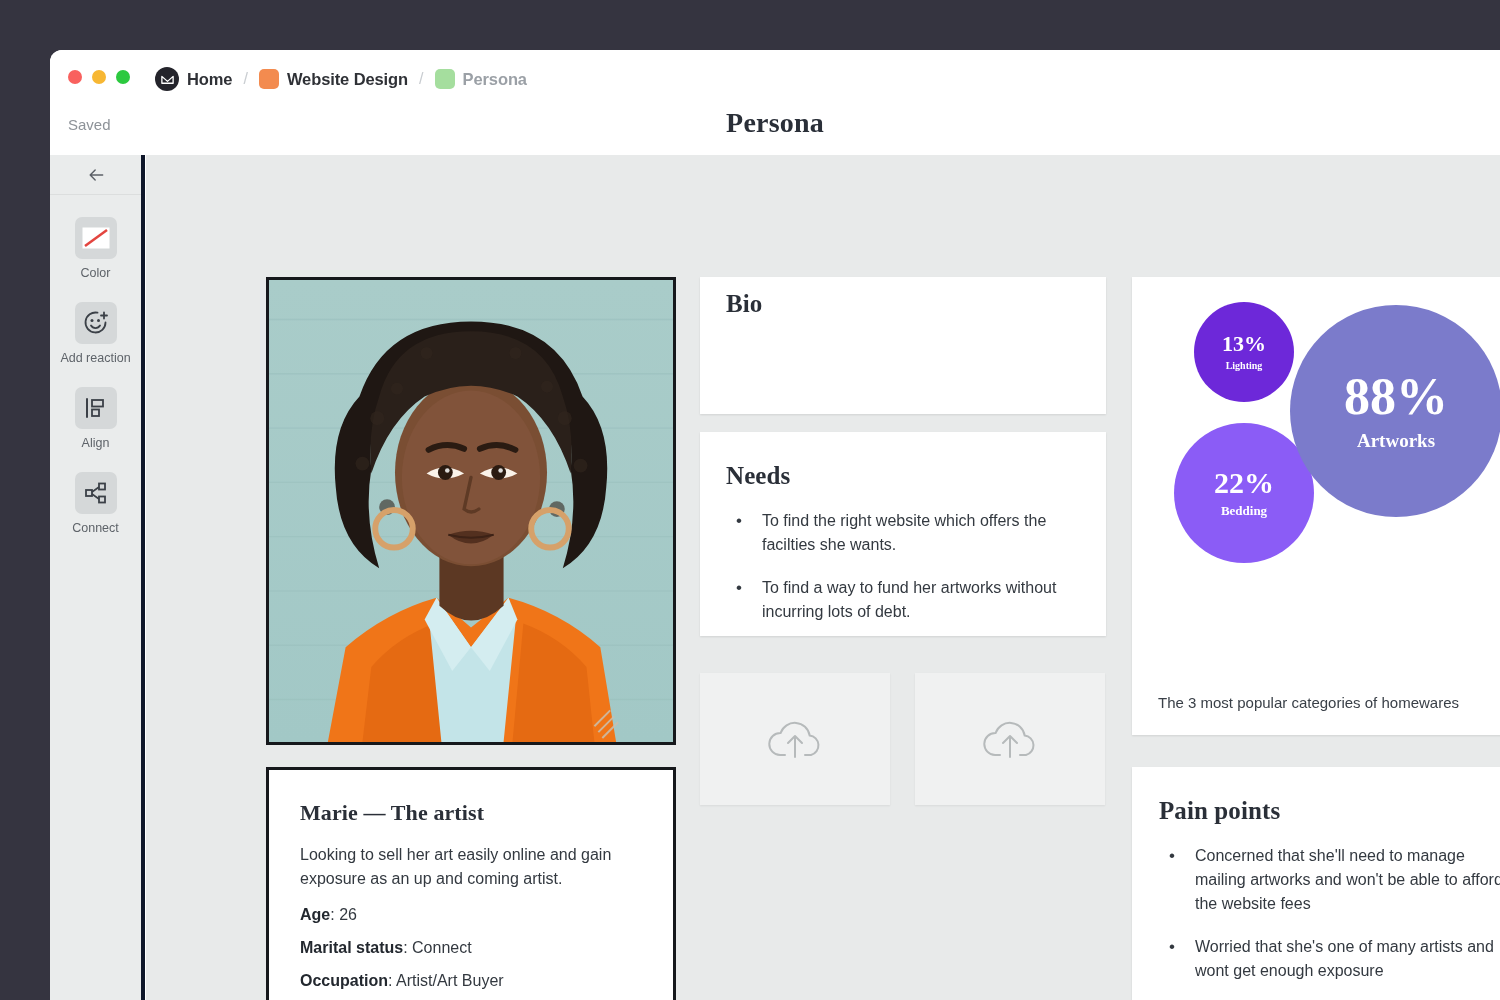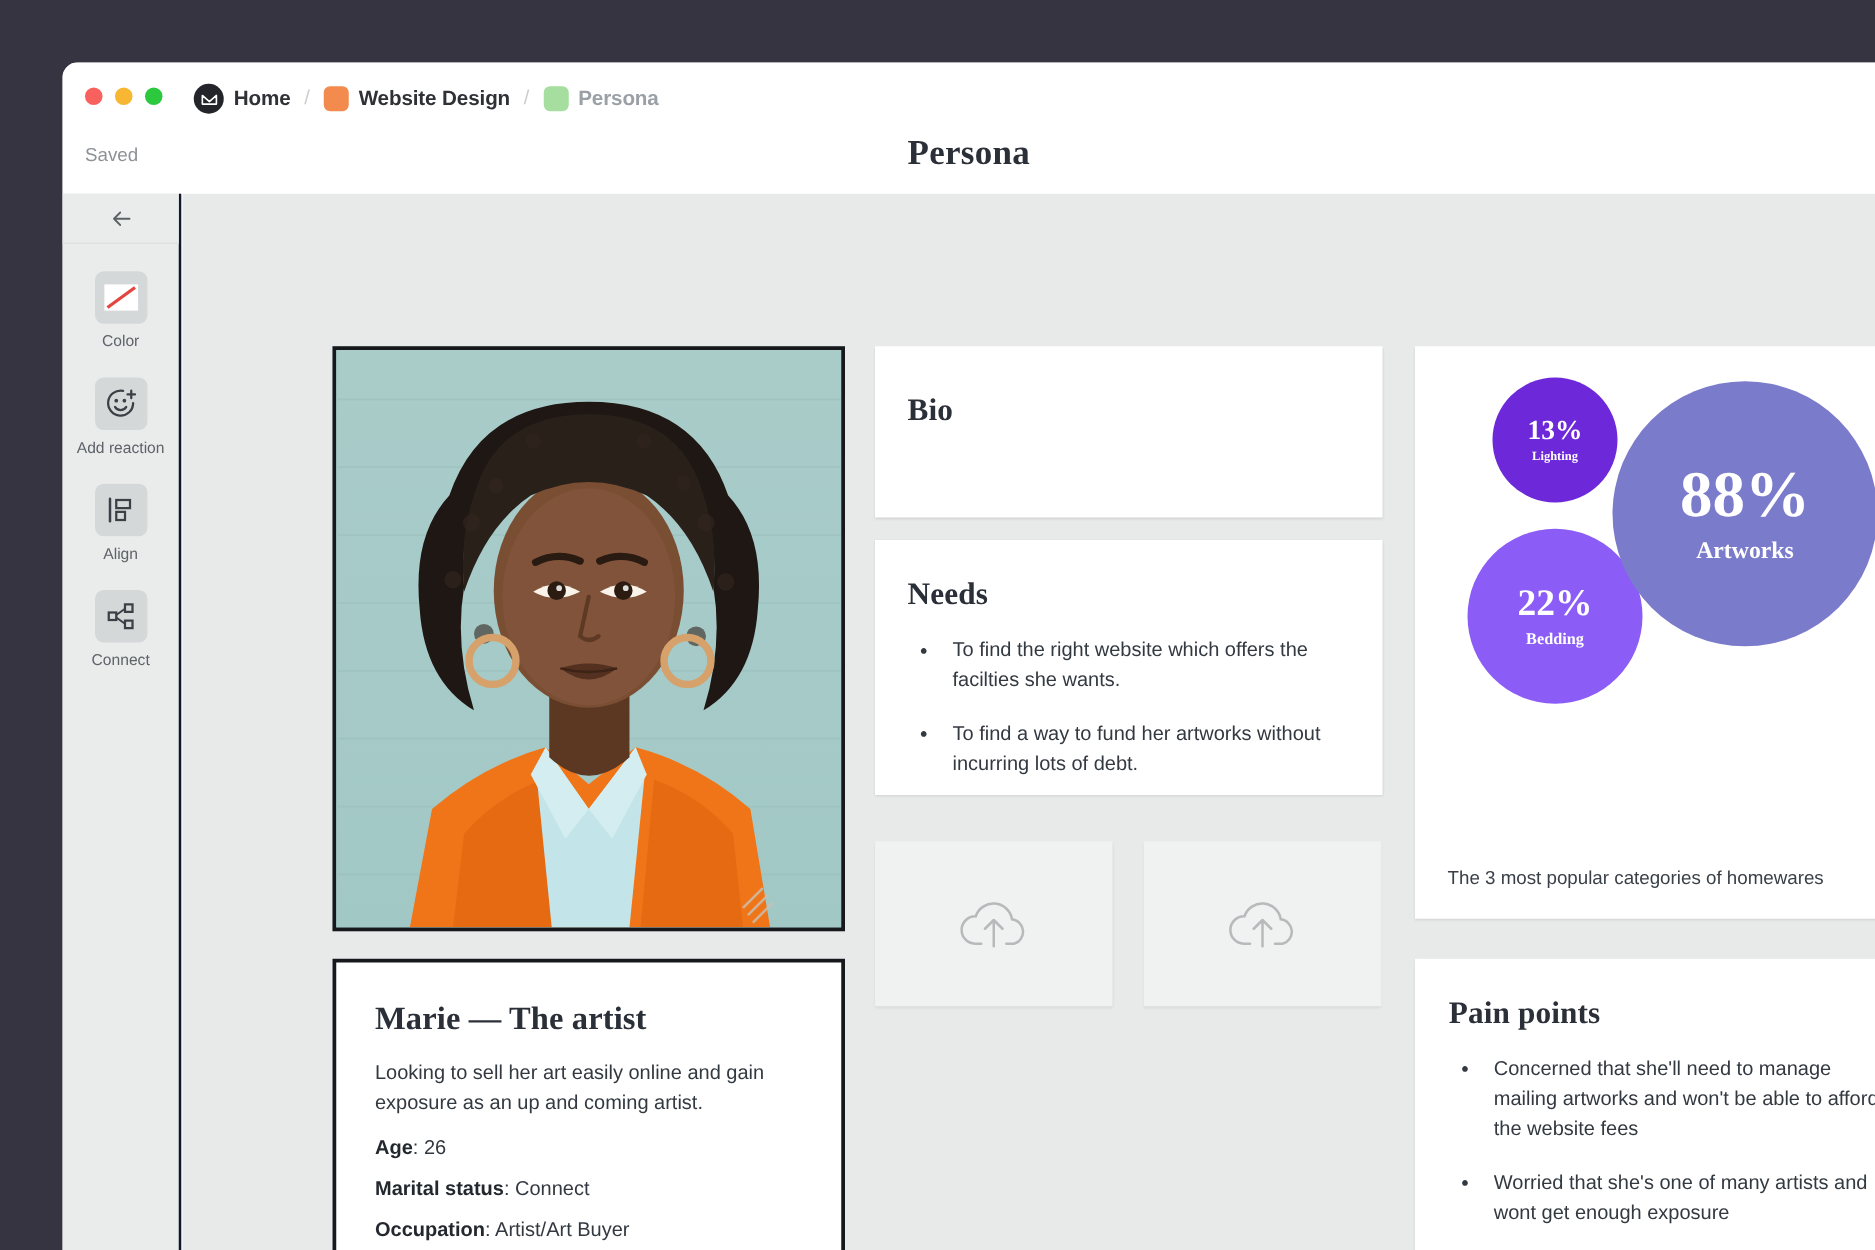--- a/index.html
+++ b/index.html
@@ -66,21 +66,21 @@
     font-size: 28px;
     color: #2A2F38;
     letter-spacing: 0.2px;
   }
 
   
   #tool-rail {
     position: absolute; left: 0; top: 105px;
     width: 95px; height: 845px;
     background: #EAECEC;
-    border-right: 2px solid #0f172a;
+    border-right: 4px solid #0f172a;
   }
   #rail-back {
     height: 40px; width: 100%;
     display: flex; align-items: center; justify-content: center;
     border-bottom: 1px solid #DCDEDE;
     color: #5C6067;
     background: #EAECEC;
   }
   .tool {
     margin-top: 22px;
@@ -143,27 +143,27 @@
   #persona-photo svg { display: block; width: 100%; height: 100%; }
 
   
   #profile-card {
     left: 120px; top: 612px;
     width: 410px; height: 290px;
     border: 3px solid #16181C;
     padding: 30px 31px;
     box-shadow: none;
   }
-  #profile-card .card-title { font-size: 26px; }
+  #profile-card .card-title { font-size: 22px; }
   #profile-card .intro { margin-top: 17px; }
   .kv { margin-top: 15px; font-size: 16px; color: #333940; }
   .kv b { color: #23282F; font-weight: bold; }
 
   
-  #bio-card { left: 554px; top: 122px; width: 406px; height: 137px; padding: 38px 26px; }
+  #bio-card { left: 554px; top: 122px; width: 406px; height: 137px; padding: 13px 26px; }
   
   #needs-card { left: 554px; top: 277px; width: 406px; height: 204px; padding: 30px 26px; }
   #needs-card ul.bullets { margin-top: 19px; }
 
   
   .upload-box {
     position: absolute;
     width: 190px; height: 132px;
     background: #F0F1F1;
     box-shadow: 0 1px 2px rgba(0,0,0,0.07);

